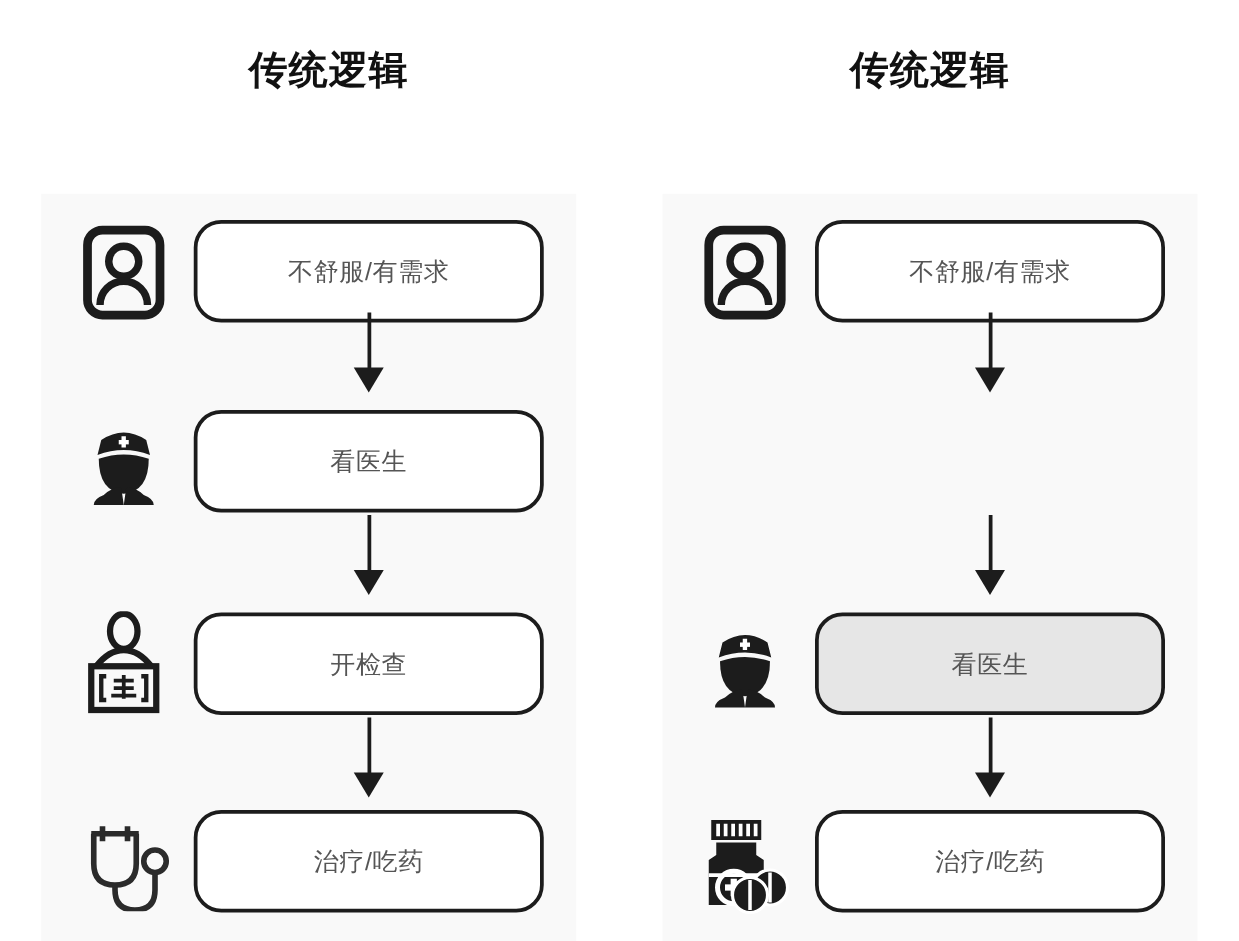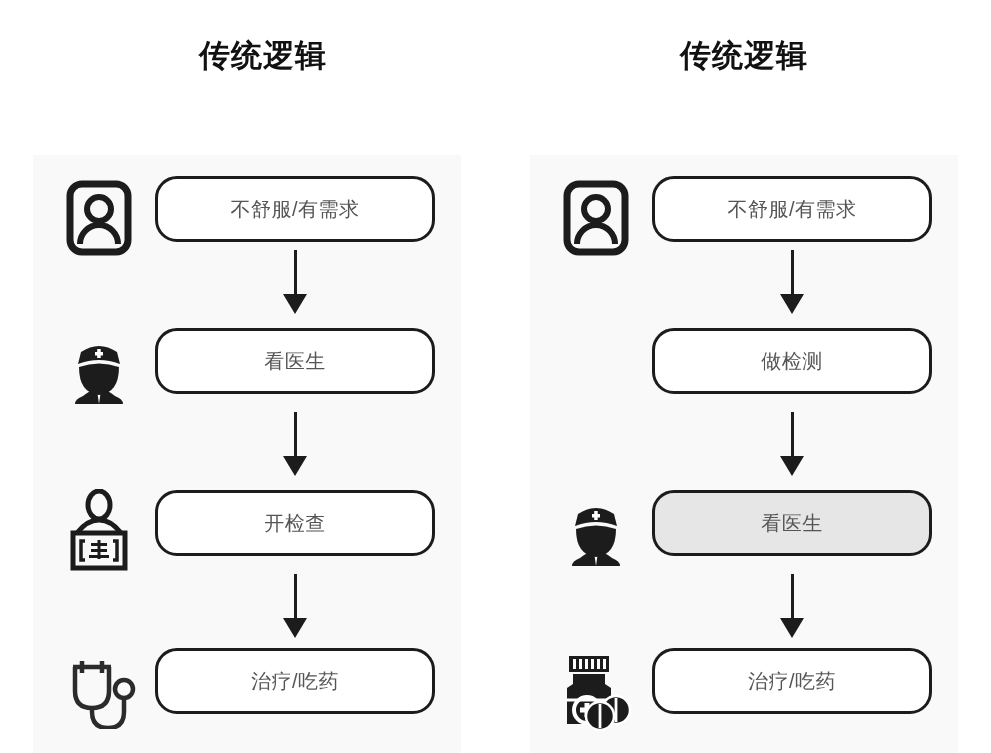--- a/index.html
+++ b/index.html
@@ -58,21 +58,21 @@
     height: 100px;
     display: flex;
     align-items: center;
     justify-content: center;
   }
   .box {
     position: absolute;
     left: 122px;
     top: 8px;
     width: 280px;
-    height: 66px;
+    height: 82px;
     border: 3.5px solid #1c1c1c;
     border-radius: 22px;
     background: #ffffff;
     display: flex;
     align-items: center;
     justify-content: center;
     box-sizing: border-box;
   }
   .box.filled { background: #e6e6e6; }
   .box-label {
@@ -214,23 +214,20 @@
     <div class="box">
       <span class="box-label">不舒服/有需求</span>
     </div>
   </div>
   <div class="arrow" style="left:772px; top:250px;">
     <div class="stem"></div>
       <div class="head"></div>
   </div>
 
   <div class="row" style="left:530px; top:320px;">
-    <div class="box">
-      <span class="box-label">做检测</span>
-    </div>
   </div>
   <div class="arrow" style="left:772px; top:412px;">
     <div class="stem"></div>
       <div class="head"></div>
   </div>
 
   <div class="row" style="left:530px; top:482px;">
     <div class="icon-cell">
       <svg class="ico" width="76" height="80" viewBox="0 0 76 80">
         <path d="M20 22 q18 -12 36 0 l3 12 q-21 -8 -42 0 z" fill="#1c1c1c"></path>

